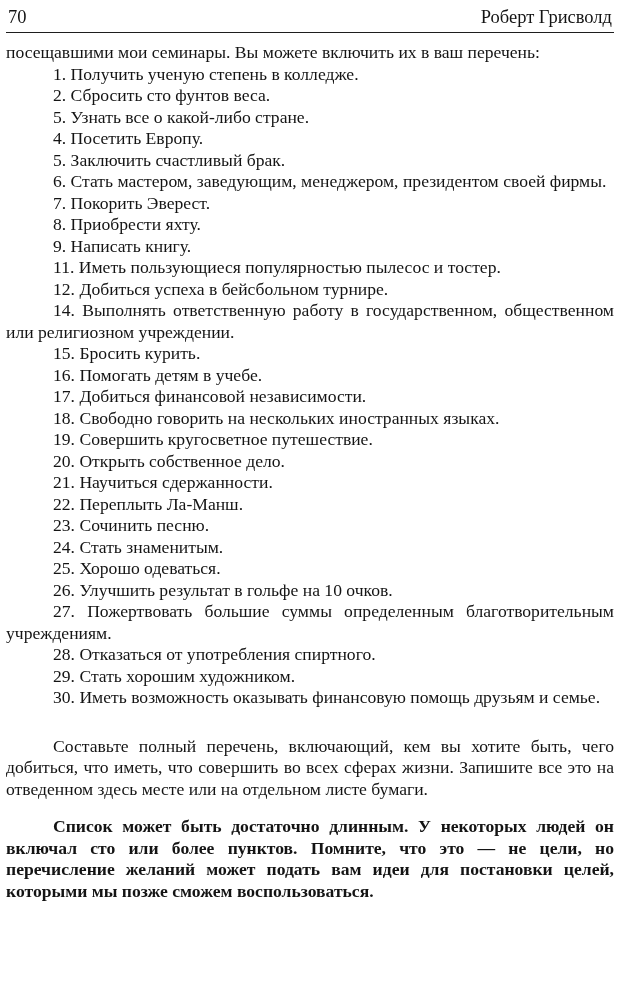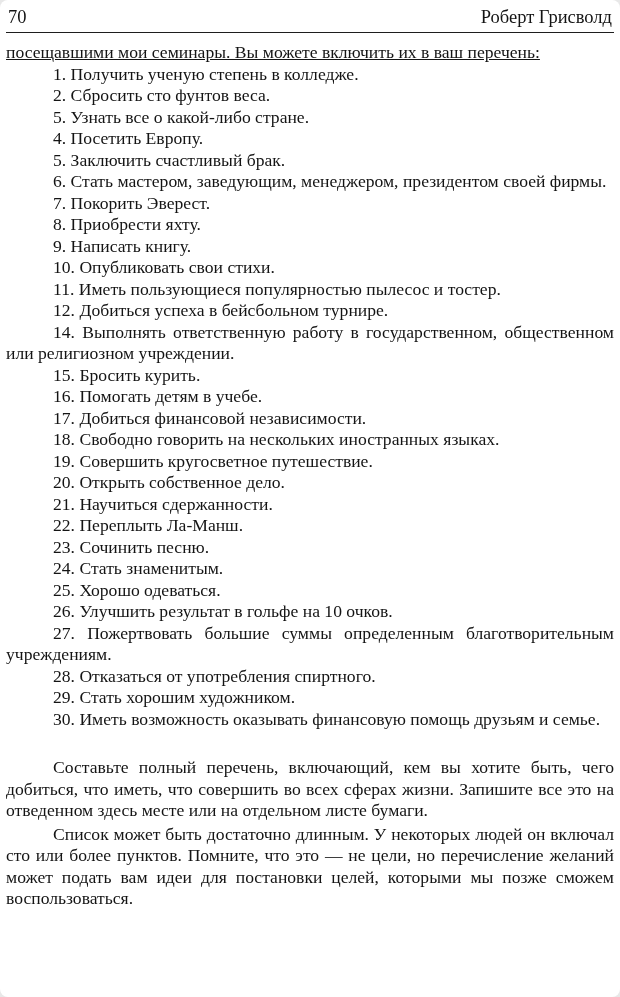--- a/index.html
+++ b/index.html
@@ -1,33 +1,33 @@
 <!DOCTYPE html>
 <html><head>
 <meta charset="utf-8">
 <style>
   html,body{margin:0;padding:0;background:#e8e8e8;}
   .page{
     width:620px;height:997px;margin:0 auto;background:#ffffff;
     box-sizing:border-box;padding:4px 6px 0 6px;overflow:hidden;
-    font-family:"Liberation Serif", serif;color:#141414;border-radius:8px;
+    font-family:"Liberation Serif", serif;color:#141414;
   }
   .hdr{
     display:flex;justify-content:space-between;align-items:baseline;
     font-size:18.5px;line-height:22px;padding:2px 2px 3px 2px;
   }
   .hdr-rule{
     border:none;border-top:1.7px solid #1e1e1e;margin:1px 0 9px 0;
   }
   p{margin:0;text-align:justify;font-size:17.6px;line-height:21.5px;}
-  .intro{text-indent:0;text-decoration:underline;}
+  .intro{text-indent:0;}
   .goal{text-indent:47px;}
   .para{text-indent:47px;}
   .para-block{margin-top:27px;}
-  .para + .para{margin-top:2px;}
+  .para + .para{margin-top:16px;font-weight:bold;}
 </style>
 </head>
 <body>
 
 <div class="page">
 
   <div class="hdr">
     <span>70</span>
     <span>Роберт Грисволд</span>
   </div>
@@ -40,21 +40,20 @@
     <div id="goals">
         <p class="goal">1. Получить ученую степень в колледже.</p>
         <p class="goal">2. Сбросить сто фунтов веса.</p>
         <p class="goal">5. Узнать все о какой-либо стране.</p>
         <p class="goal">4. Посетить Европу.</p>
         <p class="goal">5. Заключить счастливый брак.</p>
         <p class="goal">6. Стать мастером, заведующим, менеджером, президентом своей фирмы.</p>
         <p class="goal">7. Покорить Эверест.</p>
         <p class="goal">8. Приобрести яхту.</p>
         <p class="goal">9. Написать книгу.</p>
-        <p class="goal">10. Опубликовать свои стихи.</p>
         <p class="goal">11. Иметь пользующиеся популярностью пылесос и тостер.</p>
         <p class="goal">12. Добиться успеха в бейсбольном турнире.</p>
         <p class="goal">14. Выполнять ответственную работу в государственном, общественном или религиозном учреждении.</p>
         <p class="goal">15. Бросить курить.</p>
         <p class="goal">16. Помогать детям в учебе.</p>
         <p class="goal">17. Добиться финансовой независимости.</p>
         <p class="goal">18. Свободно говорить на нескольких иностранных языках.</p>
         <p class="goal">19. Совершить кругосветное путешествие.</p>
         <p class="goal">20. Открыть собственное дело.</p>
         <p class="goal">21. Научиться сдержанности.</p>

